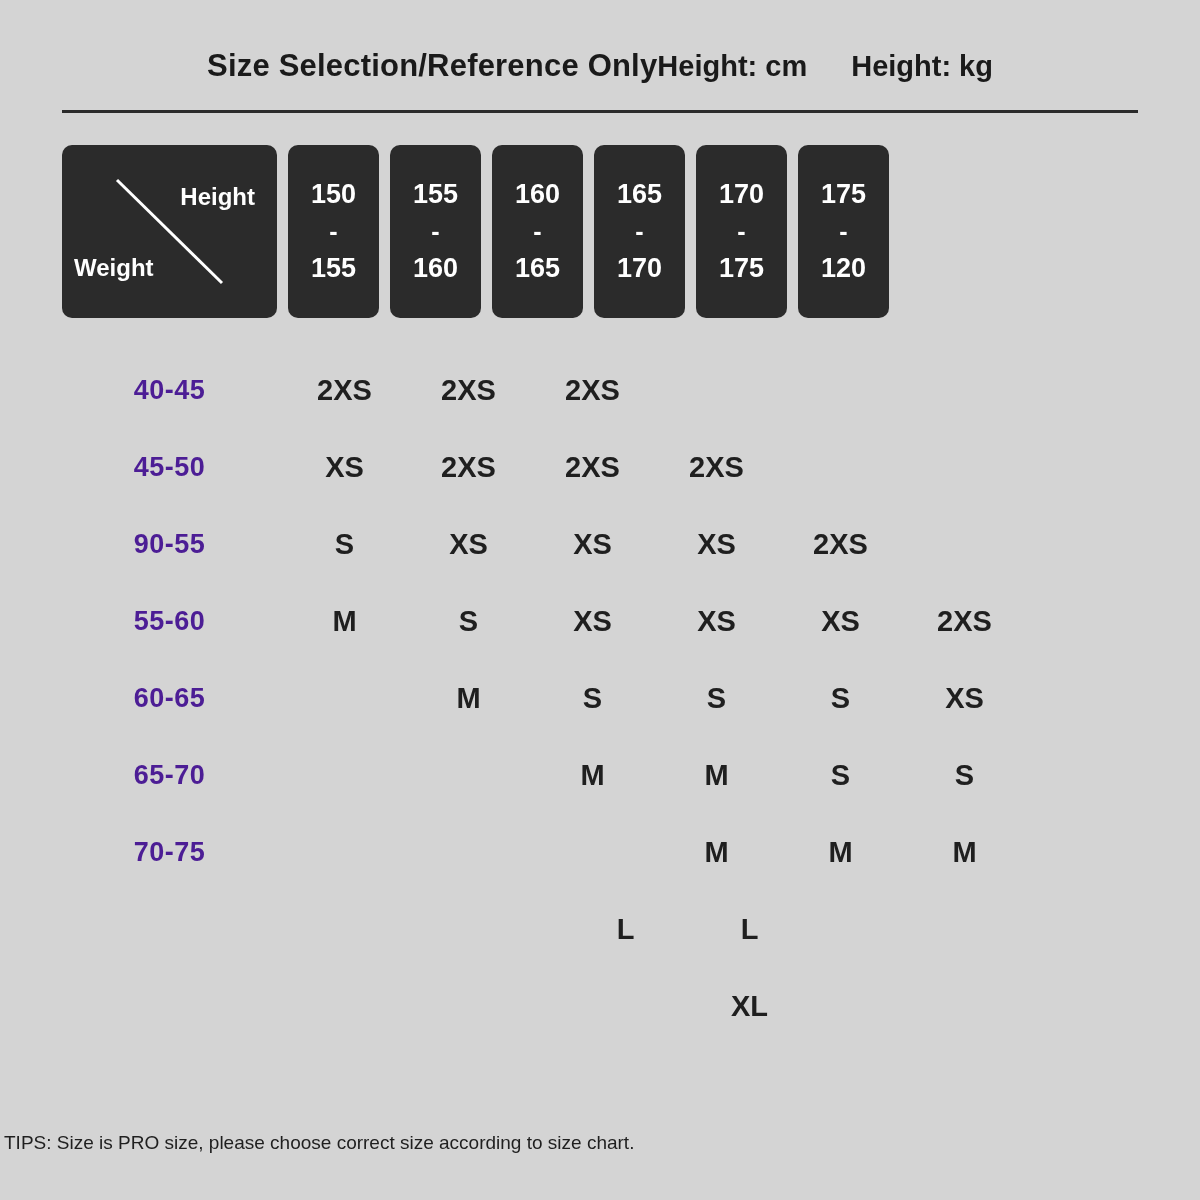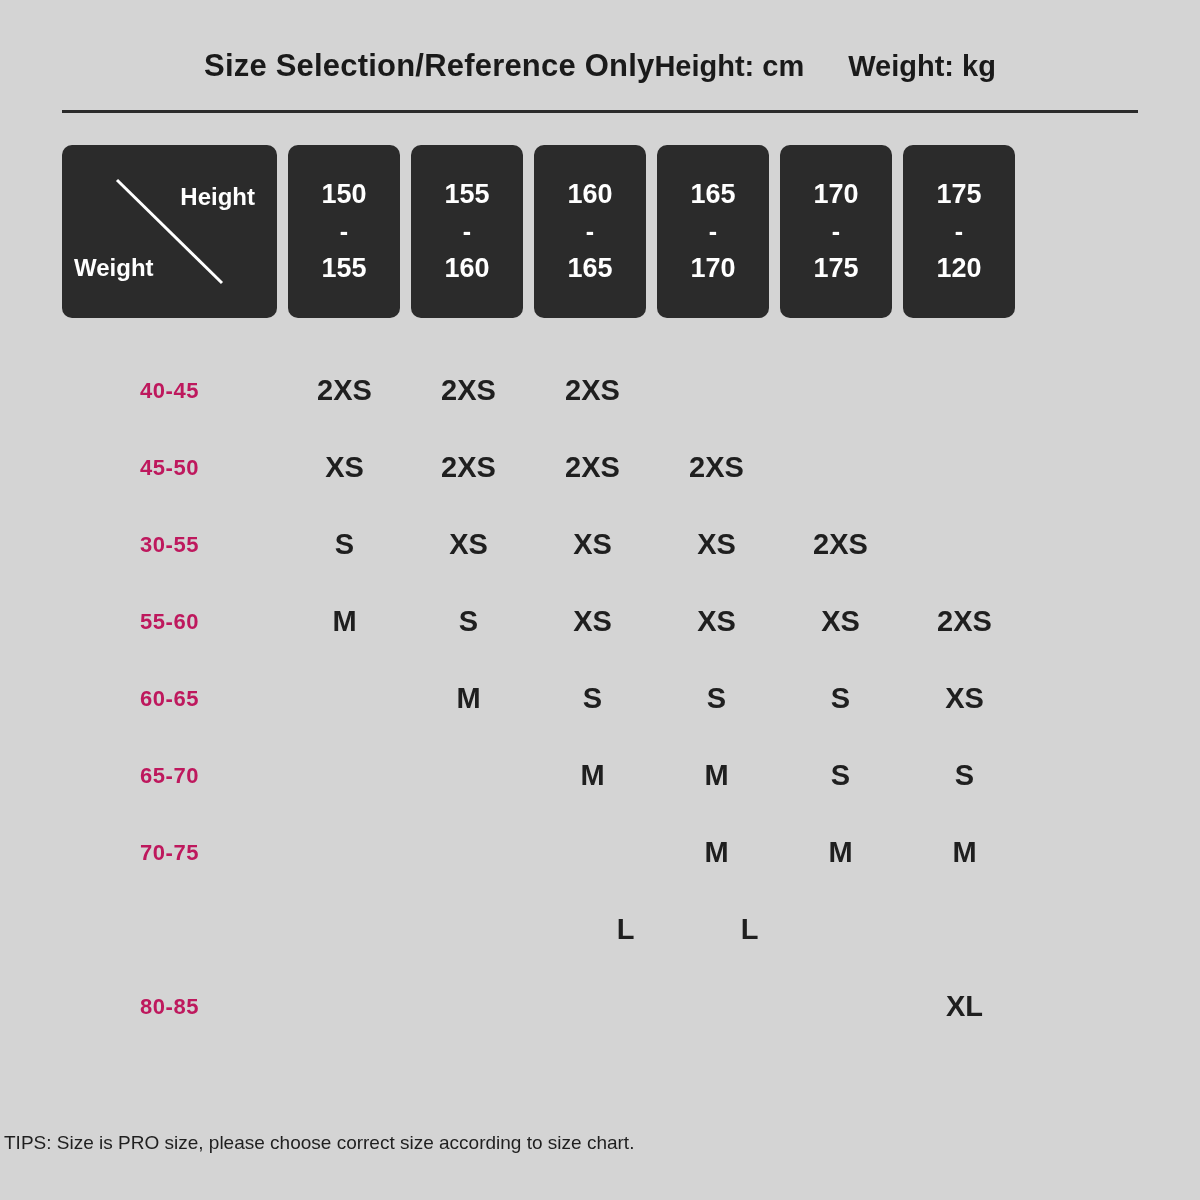--- a/index.html
+++ b/index.html
@@ -78,21 +78,21 @@
   }
   .corner-cell .weight-lbl {
     position: absolute;
     left: 12px;
     bottom: 36px;
     color: #ffffff;
     font-size: 24px;
     font-weight: bold;
   }
   .head-cell {
-    width: 112px;
+    width: 91px;
     height: 173px;
     background: #2b2b2b;
     border-radius: 10px;
     flex: 0 0 auto;
     display: flex;
     flex-direction: column;
     align-items: center;
     justify-content: center;
     color: #ffffff;
     font-size: 27px;
@@ -106,23 +106,23 @@
   }
   .data-row {
     display: flex;
     align-items: center;
     height: 77px;
   }
   .row-label {
     width: 215px;
     flex: 0 0 auto;
     text-align: center;
-    font-size: 22px;
-    font-weight: bold;
-    color: #be185d;
+    font-size: 27px;
+    font-weight: bold;
+    color: #4c1d95;
     letter-spacing: 0.5px;
   }
   .data-cell {
     width: 113px;
     margin-left: 11px;
     flex: 0 0 auto;
     text-align: center;
     font-size: 29px;
     font-weight: bold;
     color: #1f1f1f;
@@ -142,21 +142,21 @@
 </style>
 </head>
 <body>
 
 <div class="page">
 
   <div class="header">
     <div class="header-title">Size Selection/Reference Only</div>
     <div class="header-units">
       <span>Height: cm</span>
-      <span>Weight: kg</span>
+      <span>Height: kg</span>
     </div>
   </div>
 
   <div class="rule"></div>
 
   <div class="grid">
 
     <div class="head-row">
       <div class="corner-cell">
         <svg class="diag" viewBox="0 0 215 173">
@@ -214,21 +214,21 @@
         <div class="row-label">45-50</div>
         <div class="data-cell">XS</div>
         <div class="data-cell">2XS</div>
         <div class="data-cell">2XS</div>
         <div class="data-cell">2XS</div>
         <div class="data-cell"></div>
         <div class="data-cell"></div>
       </div>
 
       <div class="data-row">
-        <div class="row-label">30-55</div>
+        <div class="row-label">90-55</div>
         <div class="data-cell">S</div>
         <div class="data-cell">XS</div>
         <div class="data-cell">XS</div>
         <div class="data-cell">XS</div>
         <div class="data-cell">2XS</div>
         <div class="data-cell"></div>
       </div>
 
       <div class="data-row">
         <div class="row-label">55-60</div>
@@ -273,21 +273,20 @@
       <div class="data-row">
         <div class="data-cell"></div>
         <div class="data-cell"></div>
         <div class="data-cell"></div>
         <div class="data-cell"></div>
         <div class="data-cell">L</div>
         <div class="data-cell">L</div>
       </div>
 
       <div class="data-row">
-        <div class="row-label">80-85</div>
         <div class="data-cell"></div>
         <div class="data-cell"></div>
         <div class="data-cell"></div>
         <div class="data-cell"></div>
         <div class="data-cell"></div>
         <div class="data-cell">XL</div>
       </div>
 
     </div>
   </div>

